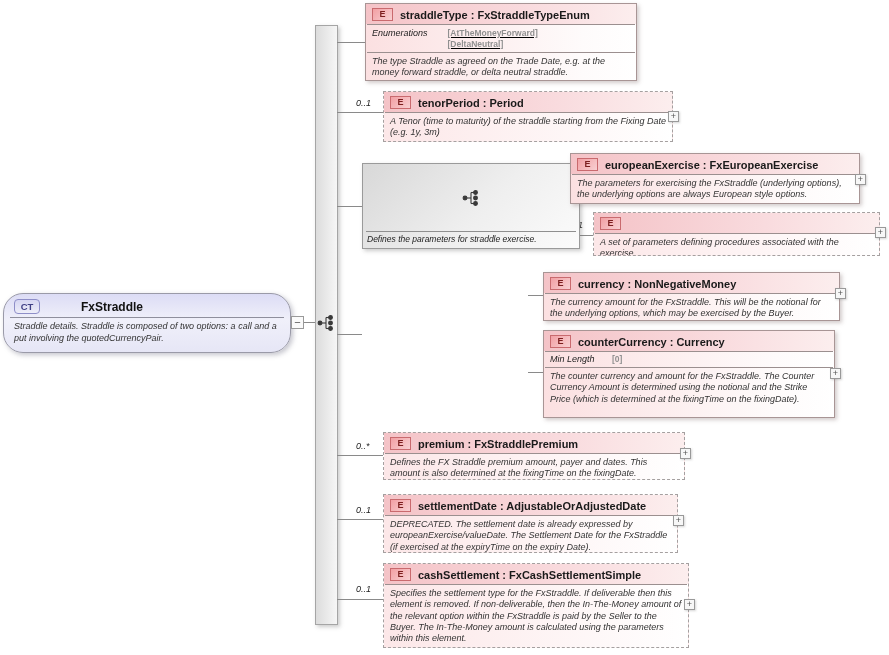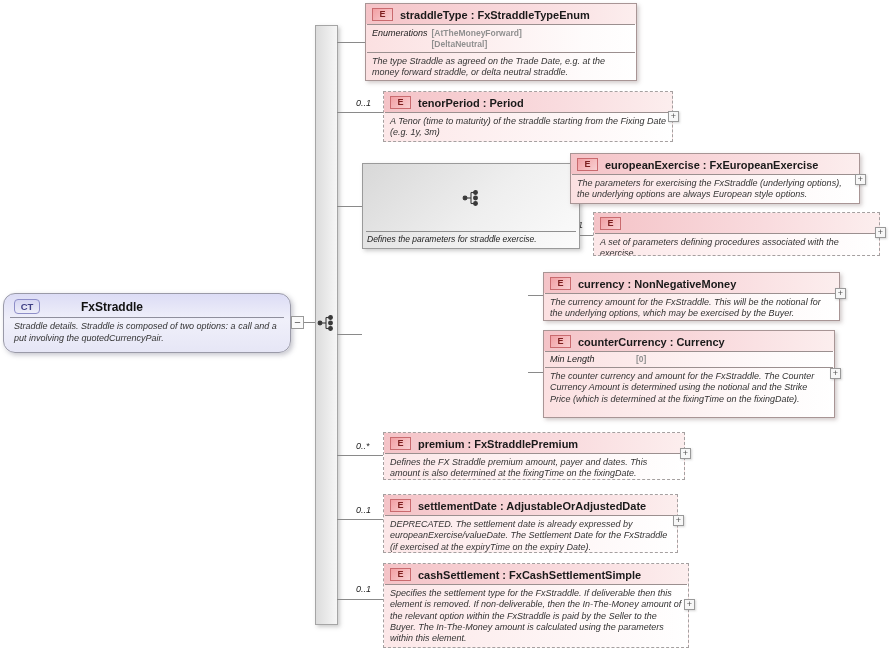--- a/index.html
+++ b/index.html
@@ -48,40 +48,40 @@
   .ebadge{
     flex:0 0 auto;width:21px;height:13px;box-sizing:border-box;
     border:1px solid #c96a6e;background:linear-gradient(135deg,#f2a0a4,#f8d0d2);
     color:#7c1f1f;font-size:9px;font-weight:bold;text-align:center;line-height:11px;
   }
   .esep{border-top:1px solid #9b8f8f;margin:0 1px;}
   .edesc{
     padding:3px 6px 2px 6px;font-size:9px;font-style:italic;line-height:1.25;color:#333;
   }
   
-  .facets{display:flex;gap:4px;padding:3px 6px 2px 6px;}
+  .facets{display:flex;gap:20px;padding:3px 6px 2px 6px;}
   .facet-label{font-size:9px;font-style:italic;color:#222;white-space:nowrap;}
-  .facet-values{display:flex;flex-direction:column;}
+  .facet-values{display:flex;flex-direction:column;text-decoration:underline;}
   .facet-val{font-size:8.5px;font-weight:bold;color:#909090;line-height:1.3;white-space:nowrap;}
-  .frow{display:flex;gap:24px;}
+  .frow{display:flex;}
   .frow .facet-label{width:62px;}
   
   .gbox{
     position:absolute;box-sizing:border-box;display:flex;flex-direction:column;
     border:1px solid #9a9a9a;
     background:linear-gradient(135deg,#d8d8d8 0%,#efefef 55%,#fbfbfb 100%);
     box-shadow:2px 2px 4px rgba(110,110,110,.35);
   }
   .gicon{flex:1 1 auto;display:flex;align-items:center;justify-content:center;}
   .gsep{border-top:1px solid #8f8f8f;margin:0 3px;}
   .gdesc{padding:2px 4px 4px 4px;font-size:8.5px;font-style:italic;color:#222;white-space:nowrap;}
   
   .root{
     position:absolute;left:3px;top:293px;width:288px;height:60px;box-sizing:border-box;
-    border:1px solid #9a9aa8;border-radius:12px;overflow:hidden;
+    border:1px solid #9a9aa8;border-radius:20px;overflow:hidden;
     background:linear-gradient(to bottom,#dcdcf5 0%,#f0f0fa 45%,#e6e6f6 100%);
     box-shadow:2px 2px 5px rgba(110,110,130,.4);
   }
   .root-head{display:flex;align-items:center;gap:8px;padding:5px 10px 3px 10px;}
   .root-title{font-size:12px;font-weight:bold;color:#111;padding-left:33px;}
   .root-badge{
     flex:0 0 auto;width:26px;height:15px;box-sizing:border-box;border-radius:4px;
     border:1px solid #8e8ec8;background:linear-gradient(to bottom,#d6d6f2,#eeeef9);
     color:#3f3f85;font-size:9.5px;font-weight:bold;text-align:center;line-height:13px;
   }

